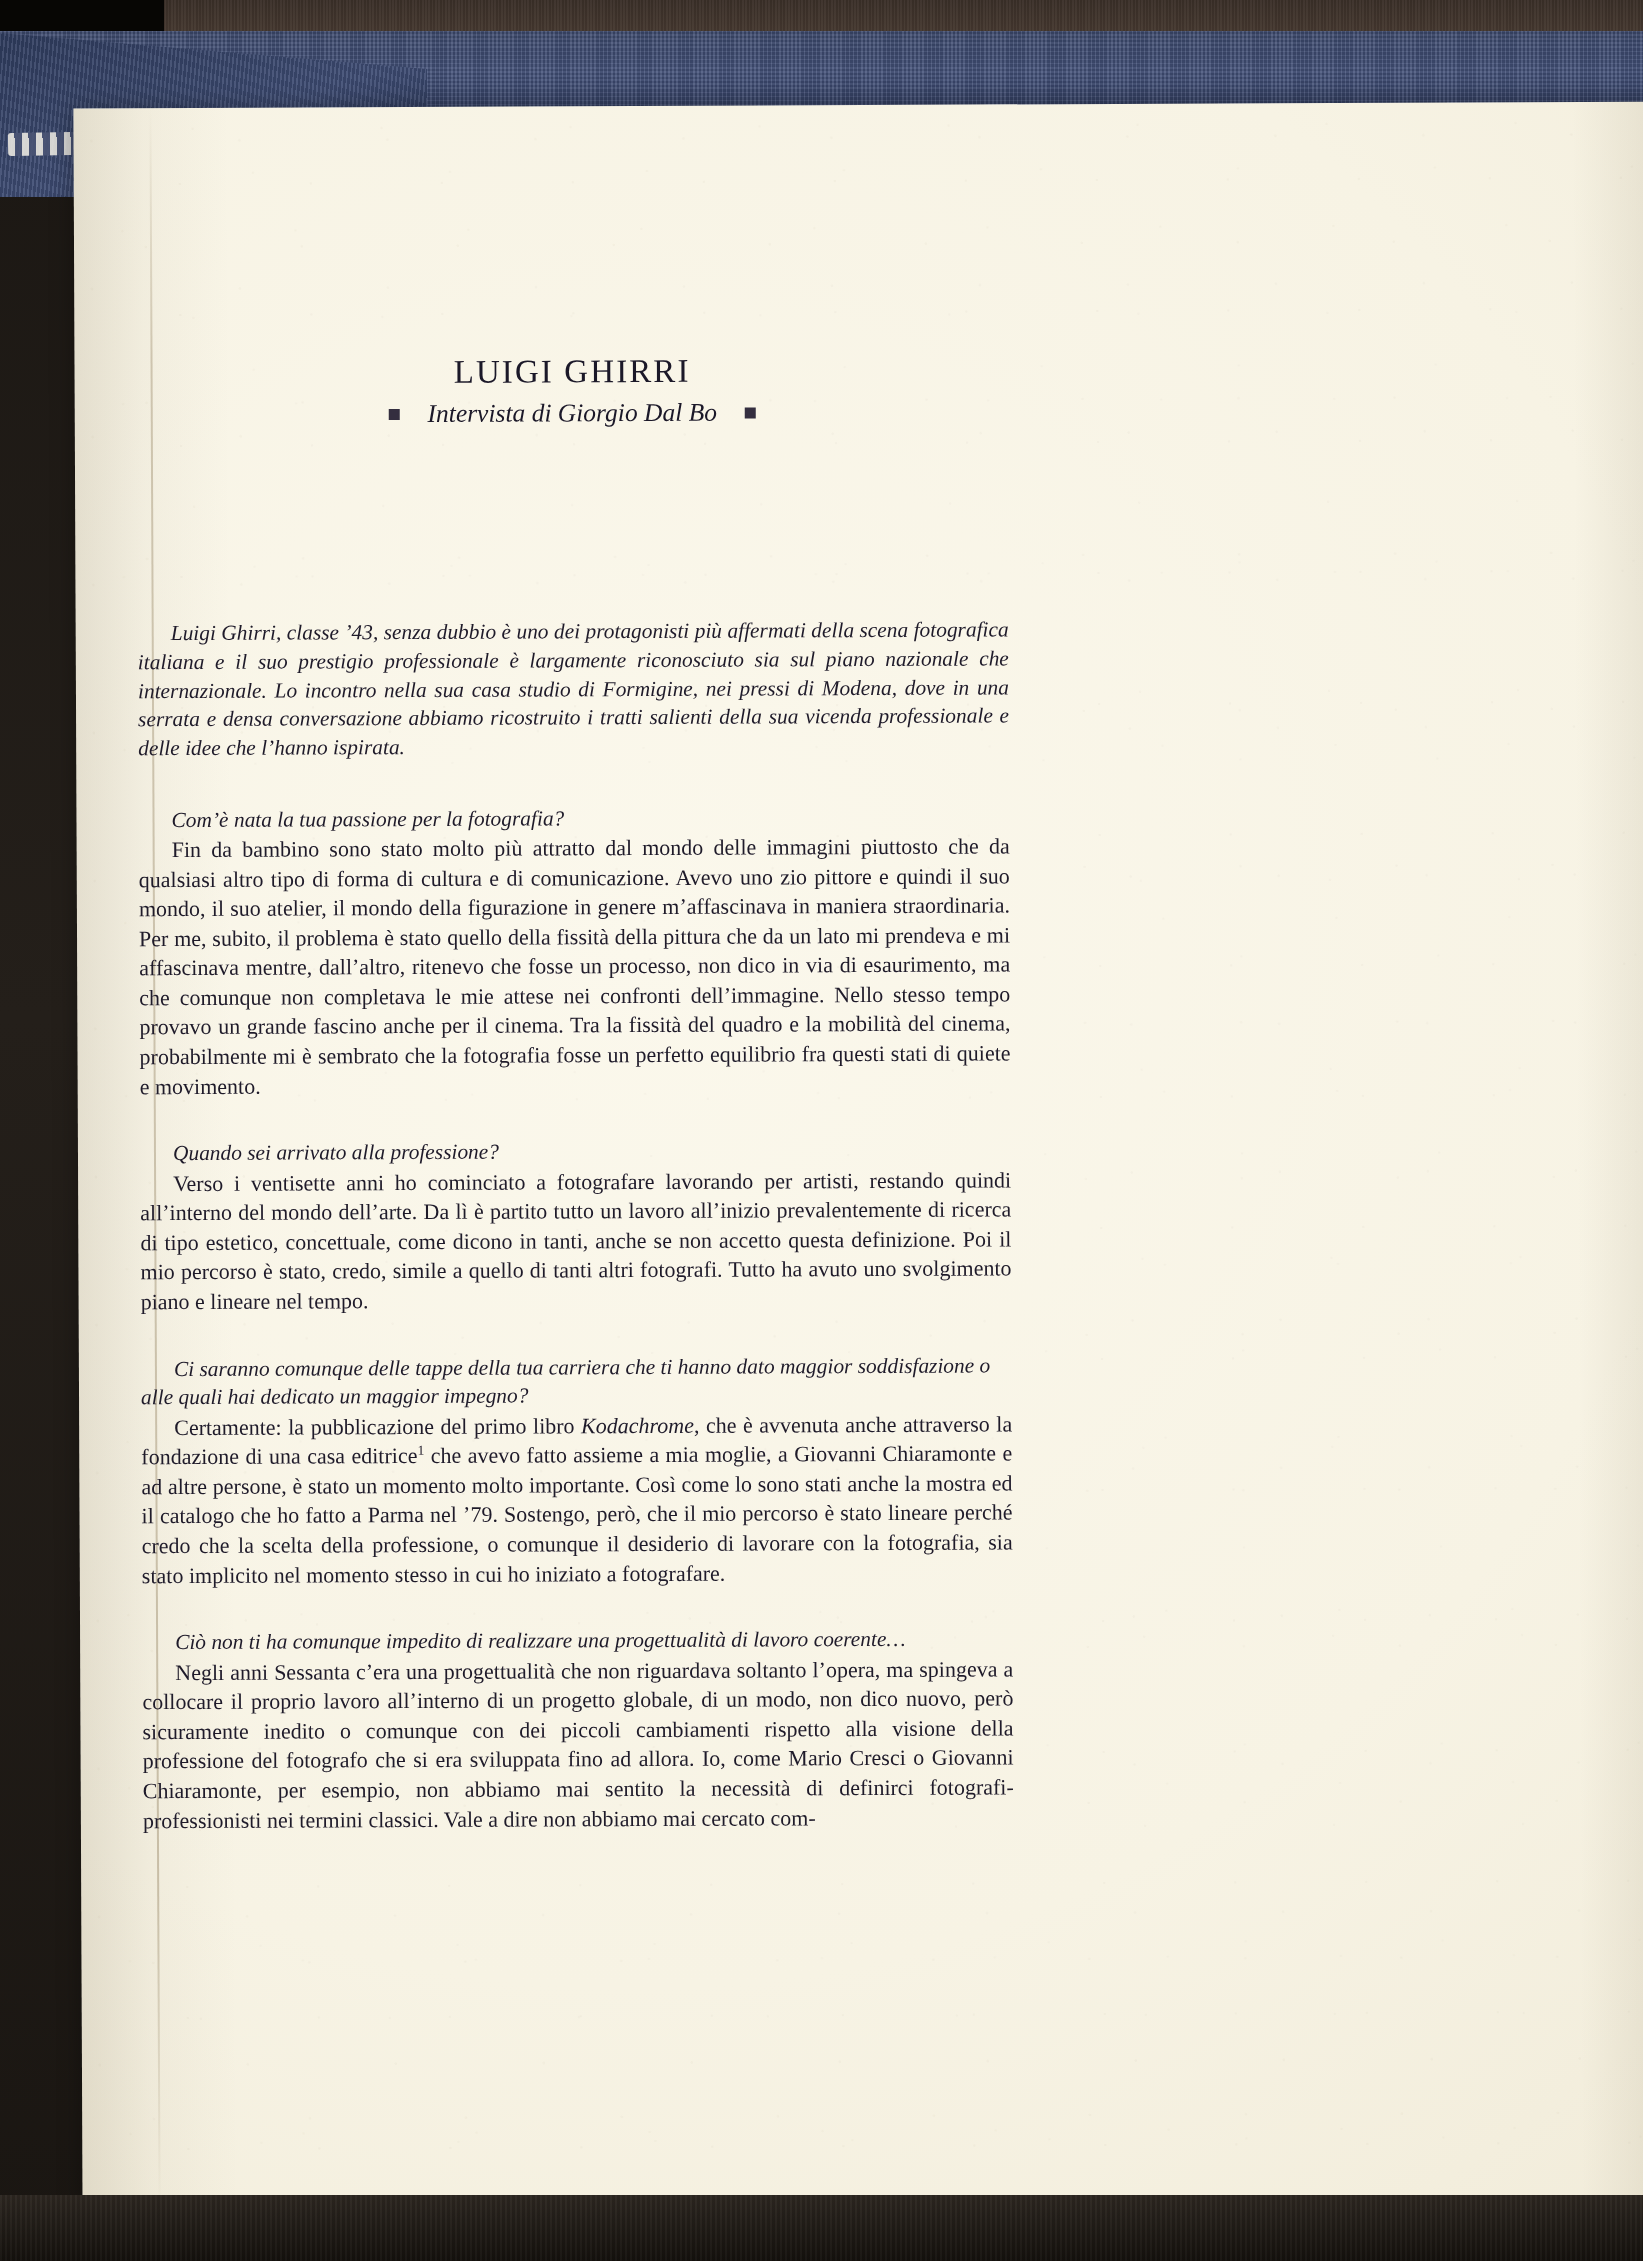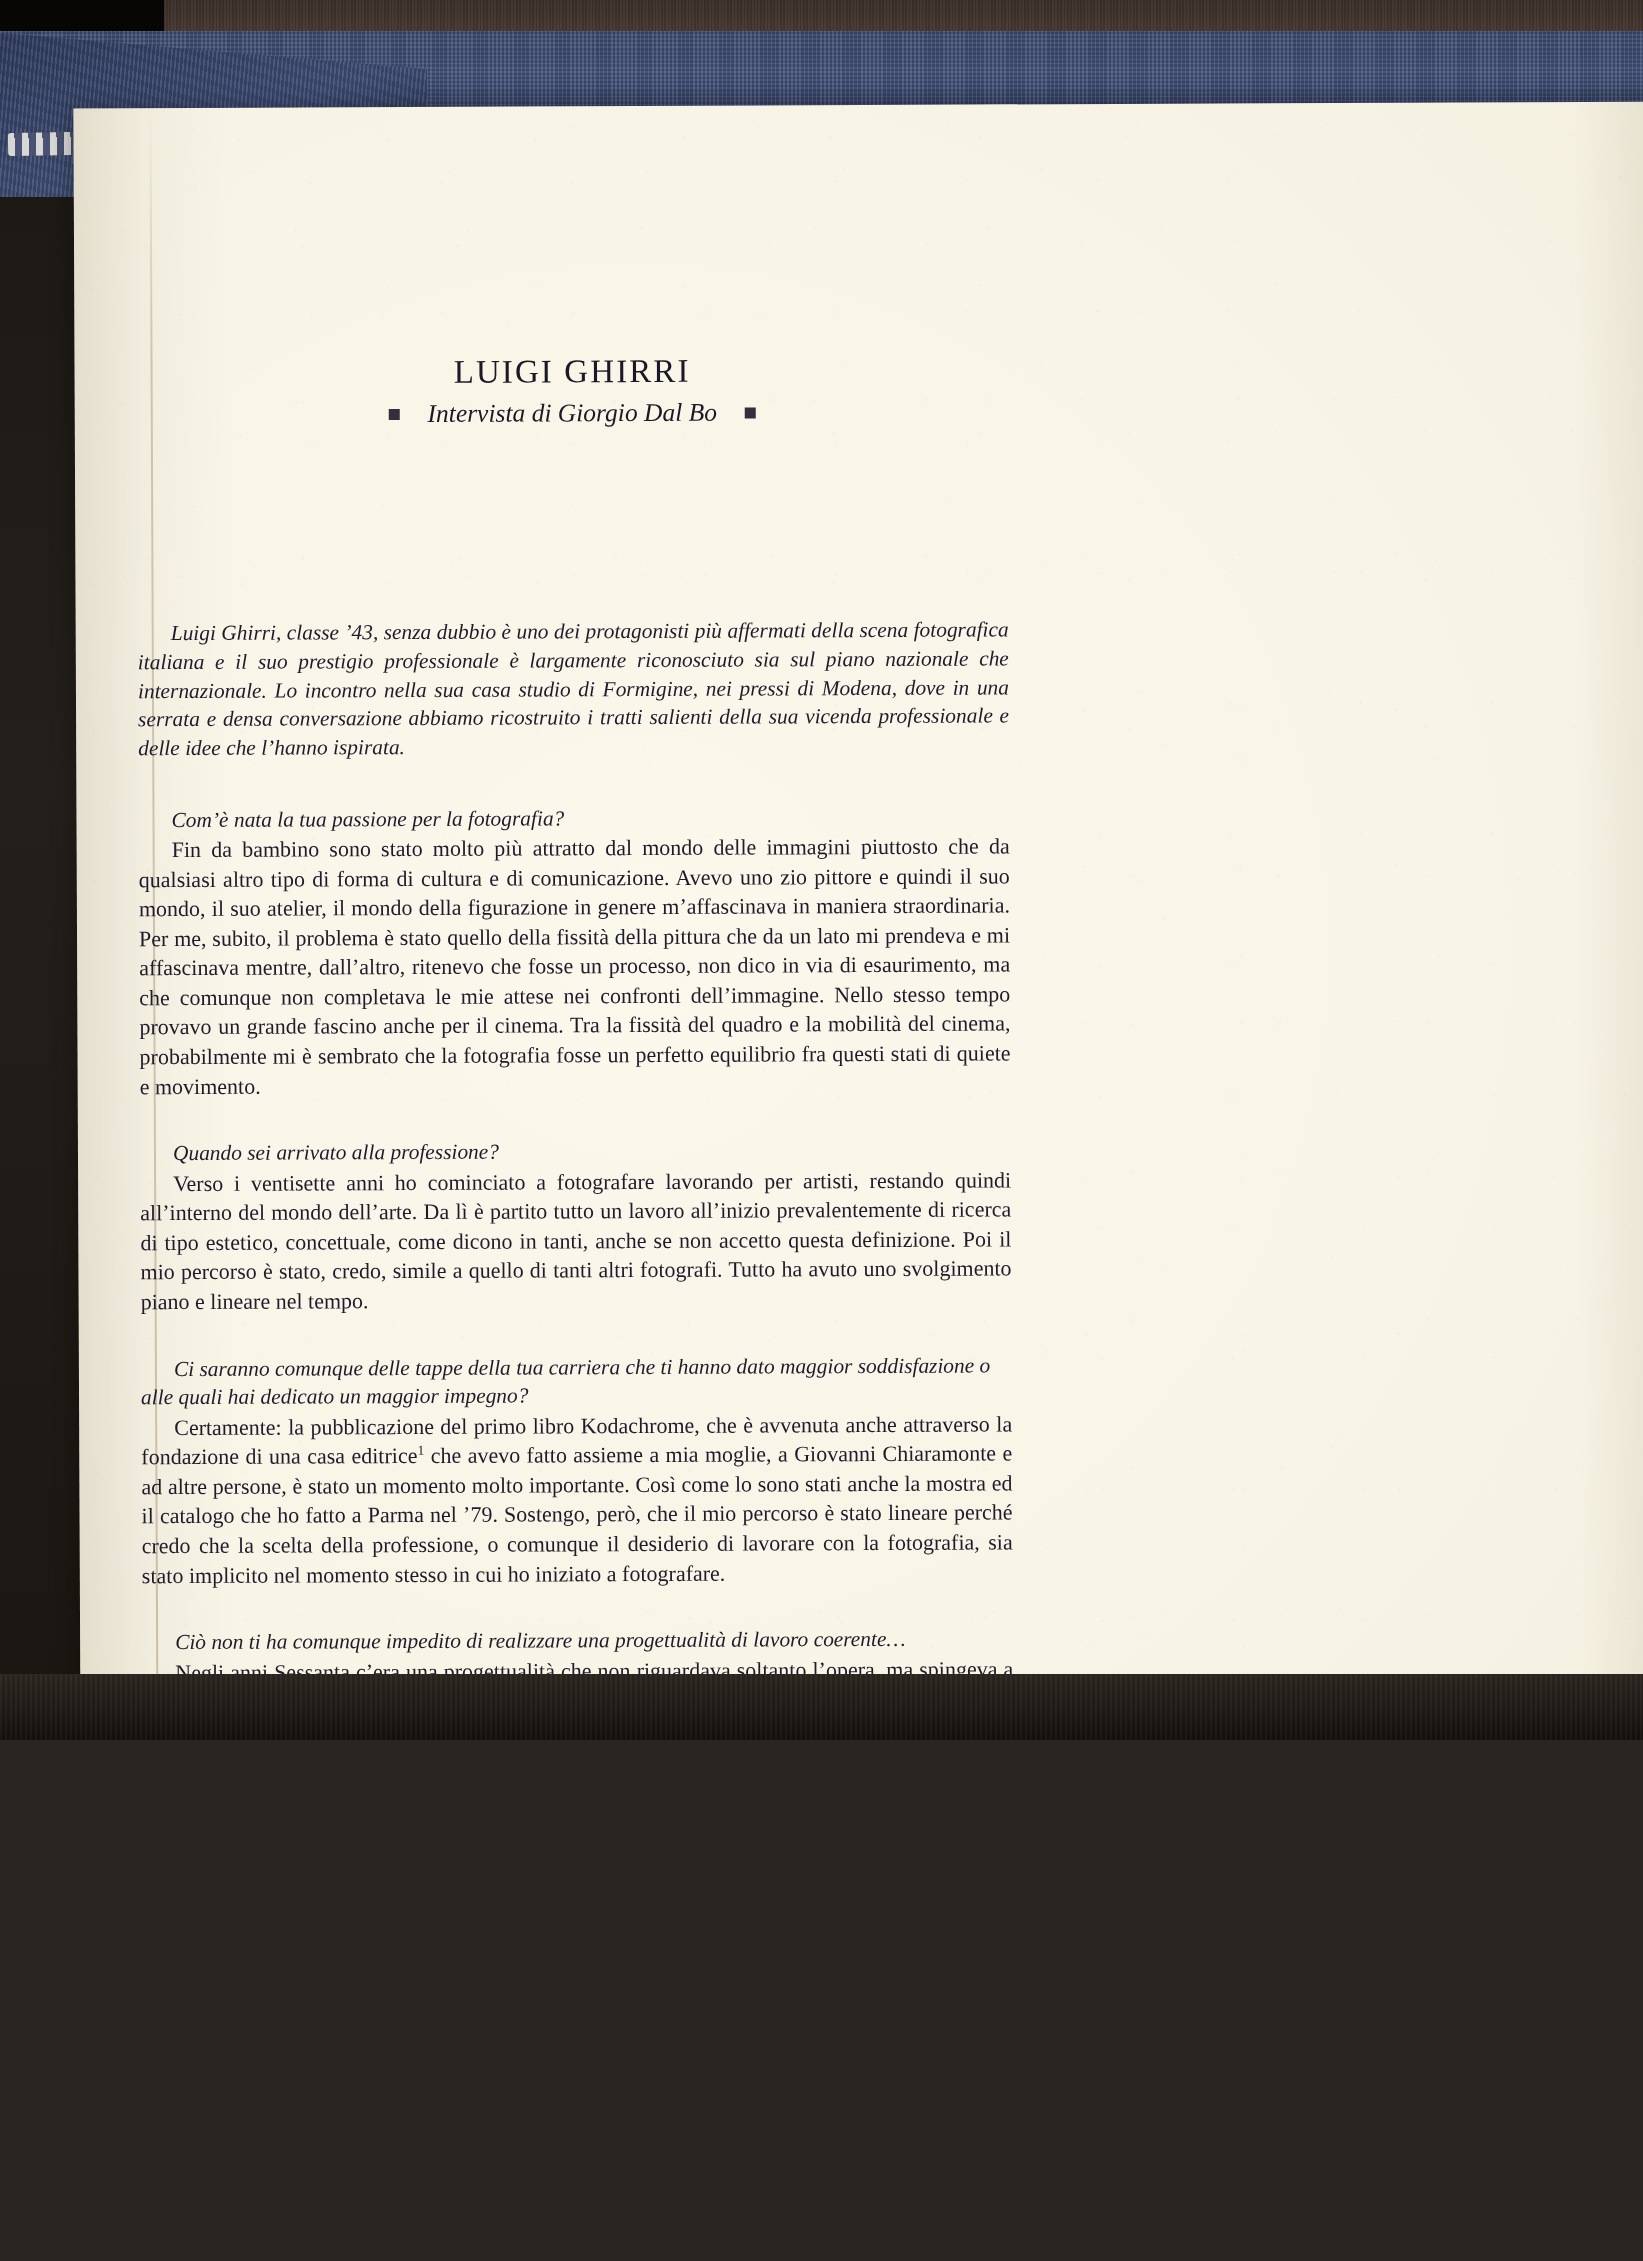--- a/index.html
+++ b/index.html
@@ -4,21 +4,21 @@
 <style>
   html, body {
     margin: 0;
     padding: 0;
     background: #2a2520;
   }
 
   #scan {
     position: relative;
     width: 1643px;
-    height: 1740px;
+    height: 2261px;
     overflow: hidden;
     background: #000000;
     font-family: "Liberation Serif", "DejaVu Serif", serif;
   }
 
   
   .surround {
     position: absolute;
     inset: 0;
     background:
@@ -199,21 +199,21 @@
     font-style: italic;
     font-size: 21.4px;
     line-height: 1.34;
     margin: 0 0 0.8px 0;
     text-align: left;
     text-indent: 33px;
   }
   p.answer { margin-bottom: 38px; }
   p.answer:last-child { margin-bottom: 0; }
 
-  .ital { }
+  .ital { font-style: italic; }
   sup.fn {
     font-size: 0.62em;
     vertical-align: super;
     line-height: 0;
   }
 
   
   .textblock {
     text-rendering: optimizeLegibility;
     filter: contrast(1.02);

